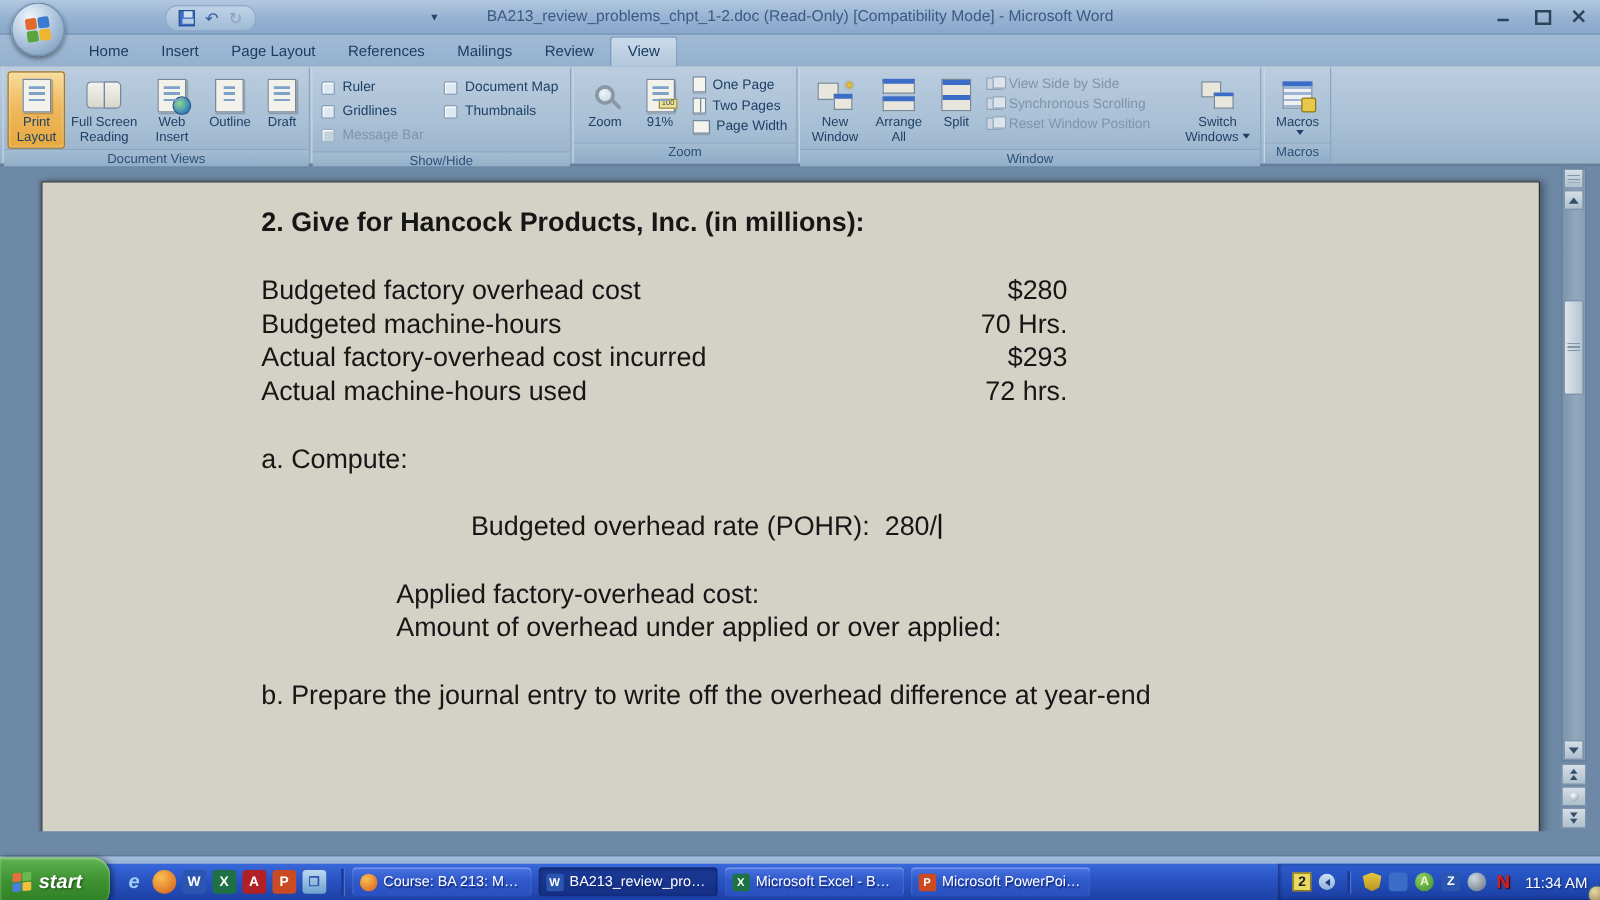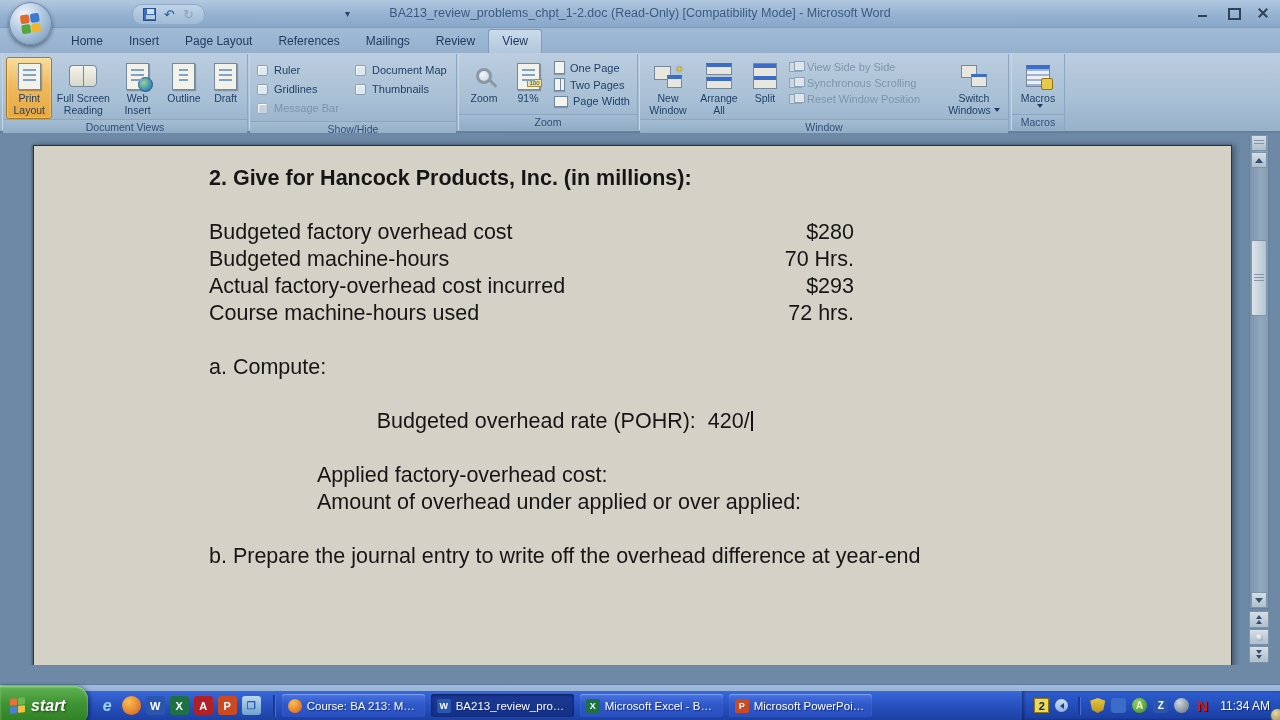--- a/index.html
+++ b/index.html
@@ -436,27 +436,27 @@
         </div>
         <div class="drow">
           <span class="doc-line">Budgeted machine-hours</span>
           <span class="dval">70 Hrs.</span>
         </div>
         <div class="drow">
           <span class="doc-line">Actual factory-overhead cost incurred</span>
           <span class="dval">$293</span>
         </div>
         <div class="drow">
-          <span class="doc-line">Course machine-hours used</span>
+          <span class="doc-line">Actual machine-hours used</span>
           <span class="dval">72 hrs.</span>
         </div>
         <div class="blank"></div>
         <div class="doc-line">a. Compute:</div>
         <div class="doc-line indent">
-          <span class="doc-line">Budgeted overhead rate (POHR):  420/</span><span class="cursor"></span>
+          <span class="doc-line">Budgeted overhead rate (POHR):  280/</span><span class="cursor"></span>
         </div>
         <div class="doc-line indent">Applied factory-overhead cost:</div>
         <div class="doc-line indent">Amount of overhead under applied or over applied:</div>
         <div class="blank"></div>
         <div class="doc-line">b. Prepare the journal entry to write off the overhead difference at year-end</div>
       </div>
     </div>
 
     <div class="vscroll">
       <div class="sc-btn" style="top:0;">

